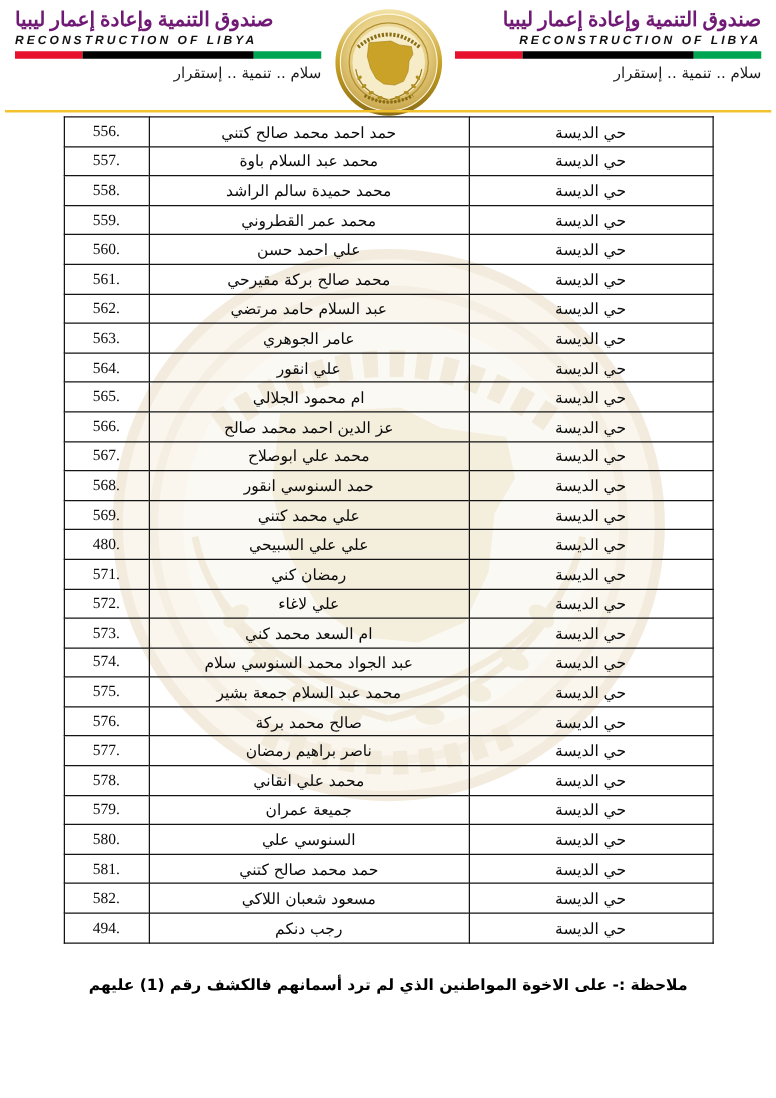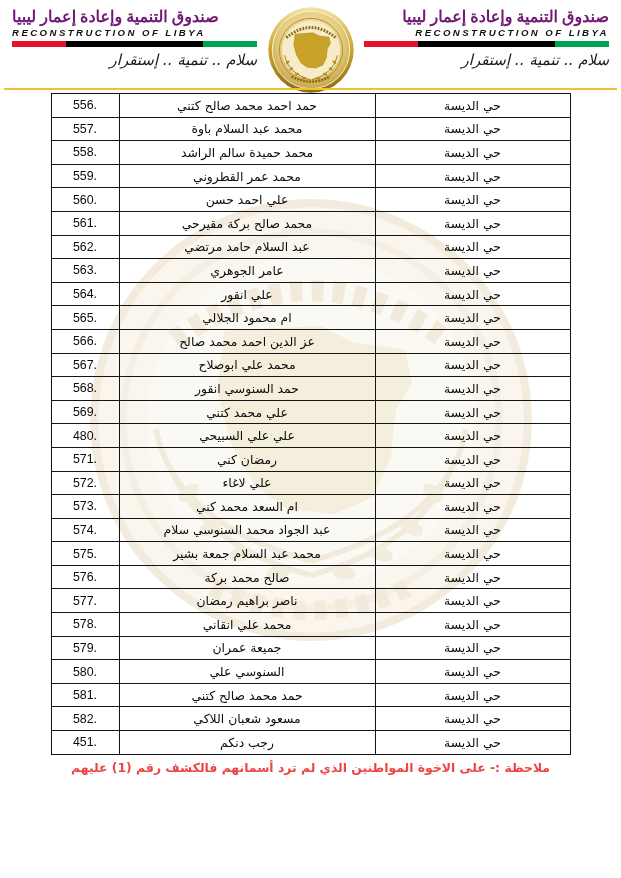--- a/index.html
+++ b/index.html
@@ -49,22 +49,22 @@
   }
   .flagbar{
     display:flex;height:6px;margin-top:3px;width:100%;
     direction:ltr;
   }
   .flagbar span{display:block;height:100%;}
   .fl-red{background:#e8112d;flex:0 0 22%;}
   .fl-black{background:#000000;flex:1 1 auto;}
   .fl-green{background:#00a551;flex:0 0 22%;}
   .logo-slogan{
-    font-size:15px;color:#1b1b1b;direction:rtl;
-    margin-top:4px;white-space:nowrap;font-style:italic;
+    font-size:12px;color:#1b1b1b;direction:rtl;
+    margin-top:4px;white-space:nowrap;
   }
   .logo-left{align-items:flex-start;}
   .logo-left .logo-ar,.logo-left .logo-en{text-align:right;width:100%;}
   .logo-left .logo-slogan{text-align:right;width:100%;}
   .logo-right .logo-ar,.logo-right .logo-en{text-align:left;width:100%;}
   .logo-right .logo-slogan{text-align:right;width:100%;}
 
   .emblem{width:88px;height:88px;flex:0 0 88px;margin-top:-2px;}
 
   
@@ -95,38 +95,38 @@
     color:#0b0b0b;
     text-align:center;
     vertical-align:middle;
     white-space:nowrap;
     background:transparent;
   }
   td.c-idx{
     width:59px;
     text-align:right;
     direction:ltr;
-    font-family:Liberation Sans, sans-serif;
+    font-family:Liberation Serif, serif;
     font-size:13.2px;
     padding-right:0;padding-left:6px;margin-left:24px;
   }
   td.c-idx .num{display:inline-block;direction:ltr;unicode-bidi:bidi-override;}
   td.c-name{width:247px;}
   td.c-district{width:186px;}
 
   
   .note{
     position:relative;z-index:3;
     direction:rtl;
     text-align:center;
-    margin:2px auto 0 auto;
+    margin:22px auto 0 auto;
     width:500px;
     font-size:12.4px;
     font-weight:bold;
-    color:#ef4444;
+    color:#000000;
     line-height:1.7;
   }
   .note div{white-space:nowrap;}
 </style>
 </head>
 <body>
 
 <svg class="watermark" viewBox="0 0 200 200" aria-hidden="true">
   <defs>
     <clipPath id="wmclip">
@@ -366,21 +366,21 @@
           <td class="c-idx"><span class="num">581.</span></td>
         </tr>
         <tr>
           <td class="c-district">حي الديسة</td>
           <td class="c-name">مسعود شعبان اللاكي</td>
           <td class="c-idx"><span class="num">582.</span></td>
         </tr>
         <tr>
           <td class="c-district">حي الديسة</td>
           <td class="c-name">رجب دنكم</td>
-          <td class="c-idx"><span class="num">451.</span></td>
+          <td class="c-idx"><span class="num">494.</span></td>
         </tr>
       </tbody>
   </table>
 </div>
 
 <div class="note">
   <div>ملاحظة :- على الاخوة المواطنين الذي لم ترد أسمانهم فالكشف رقم (1) عليهم</div>
 </div>
 
 </body></html>

